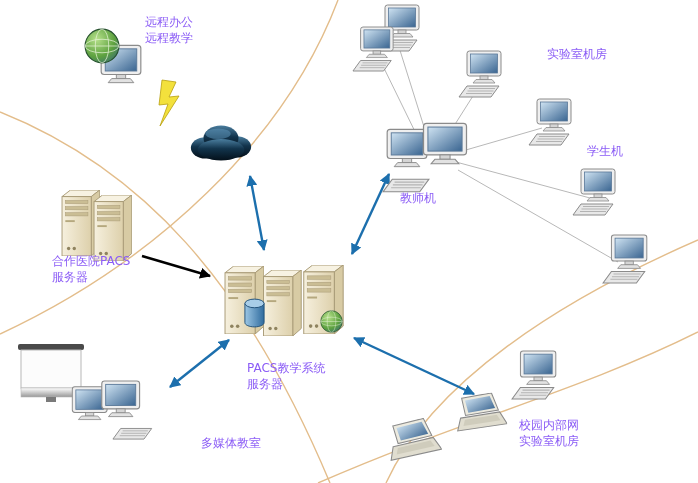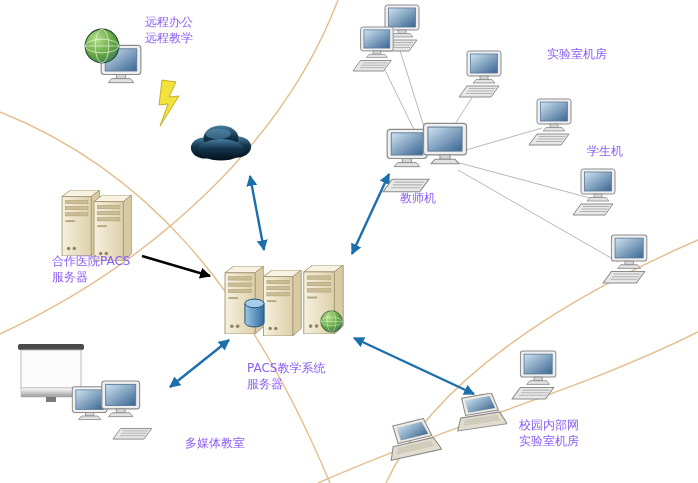--- a/index.html
+++ b/index.html
@@ -217,21 +217,21 @@
   <div class="lbl center" style="left:52px;top:253px;width:92px;">
     <span>合作医院PACS</span>
     <span>服务器</span>
   </div>
 
   <div class="lbl center" style="left:247px;top:320px;width:100px;margin-top:40px;">
     <span>PACS教学系统</span>
     <span>服务器</span>
   </div>
 
-  <div class="lbl" style="left:185px;top:435px;">
+  <div class="lbl" style="left:201px;top:435px;">
     <span>多媒体教室</span>
   </div>
 
   <div class="lbl center" style="left:519px;top:417px;width:84px;">
     <span>校园内部网</span>
     <span>实验室机房</span>
   </div>
 
 </div>
 

